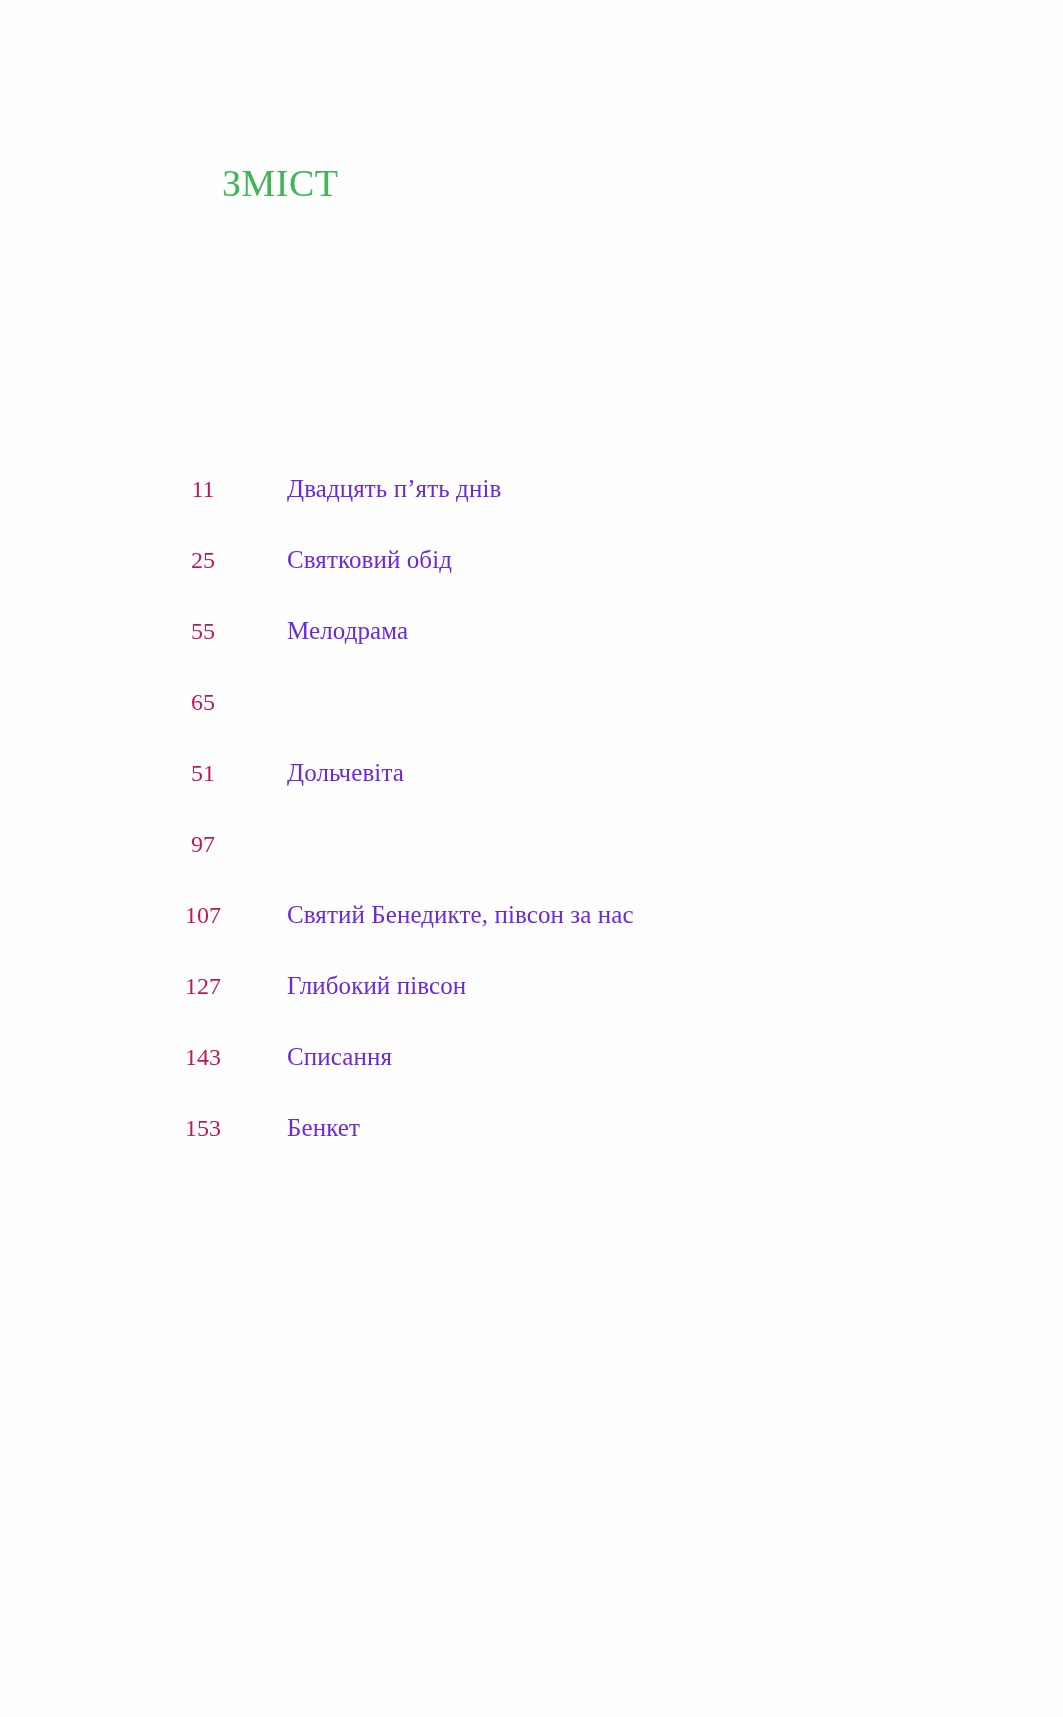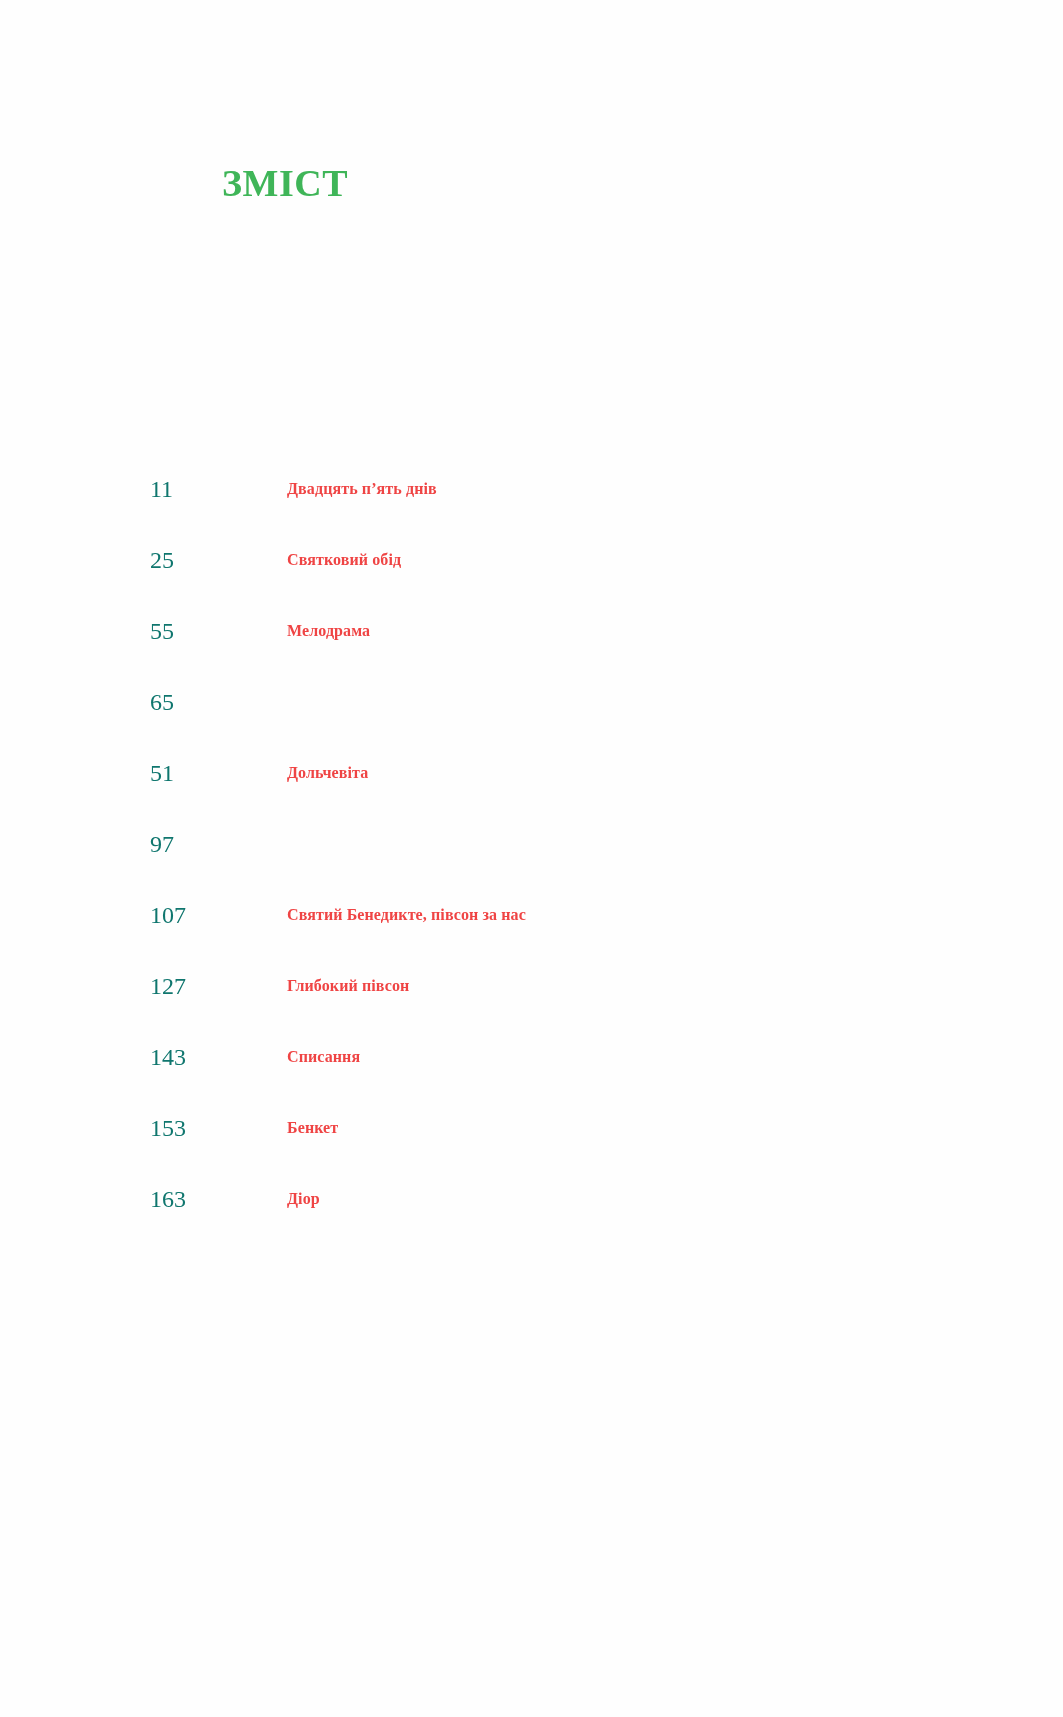--- a/index.html
+++ b/index.html
@@ -27,21 +27,21 @@
   
   .toc-heading {
     position: absolute;
     left: 222px;
     top: 164px;
     font-family: "Liberation Serif", "DejaVu Serif", serif;
     font-size: 38px;
     line-height: 1.0;
     letter-spacing: 0.5px;
     color: #3fb558;
-    font-weight: 700;
+    font-weight: 400;
     white-space: nowrap;
   }
 
   
   .toc-list {
     position: absolute;
     left: 0;
     top: 472px;
     width: 1063px;
   }
@@ -50,38 +50,38 @@
     position: relative;
     height: 71px;
     display: flex;
     align-items: flex-start;
   }
 
   .toc-page-number {
     position: absolute;
     left: 150px;
     width: 106px;
-    text-align: left;
+    text-align: center;
     font-family: "Liberation Serif", "DejaVu Serif", serif;
     font-size: 24px;
     line-height: 34px;
-    color: #0f766e;
+    color: #be185d;
     font-weight: 400;
     white-space: nowrap;
   }
 
   .toc-title {
     position: absolute;
     left: 287px;
     right: 60px;
     font-family: "Liberation Serif", "DejaVu Serif", serif;
-    font-size: 16px;
+    font-size: 25px;
     line-height: 34px;
-    color: #ef4444;
-    font-weight: 700;
+    color: #6d28d9;
+    font-weight: 400;
     letter-spacing: 0.1px;
     white-space: nowrap;
   }
 </style>
 </head>
 <body>
 
 <div class="page">
 
   <div class="toc-heading">ЗМІСТ</div>
@@ -118,19 +118,15 @@
         <span class="toc-title">Глибокий півсон</span>
       </div>
       <div class="toc-entry">
         <span class="toc-page-number">143</span>
         <span class="toc-title">Списання</span>
       </div>
       <div class="toc-entry">
         <span class="toc-page-number">153</span>
         <span class="toc-title">Бенкет</span>
       </div>
-      <div class="toc-entry">
-        <span class="toc-page-number">163</span>
-        <span class="toc-title">Діор</span>
-      </div>
     </div>
 
 </div>
 
 </body></html>

